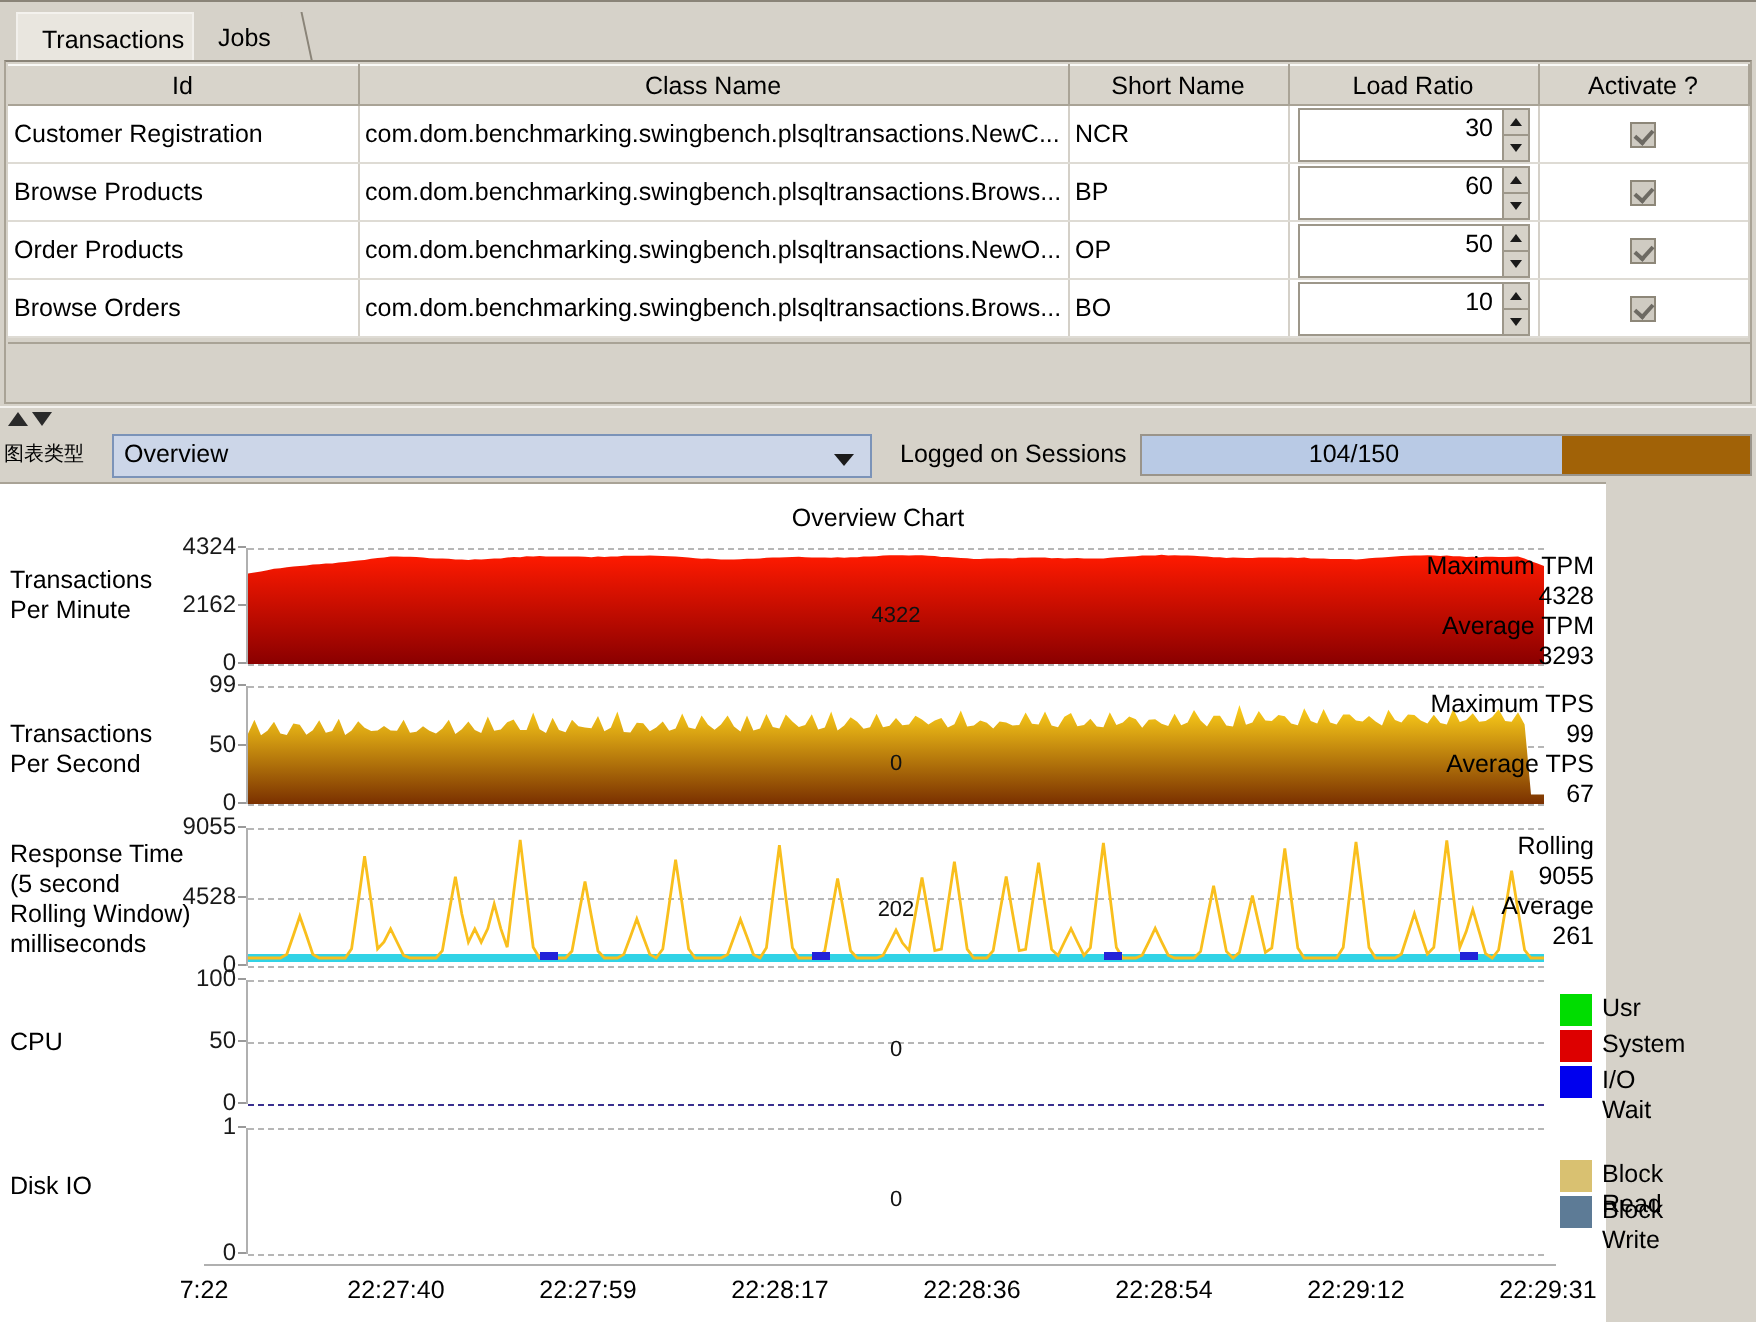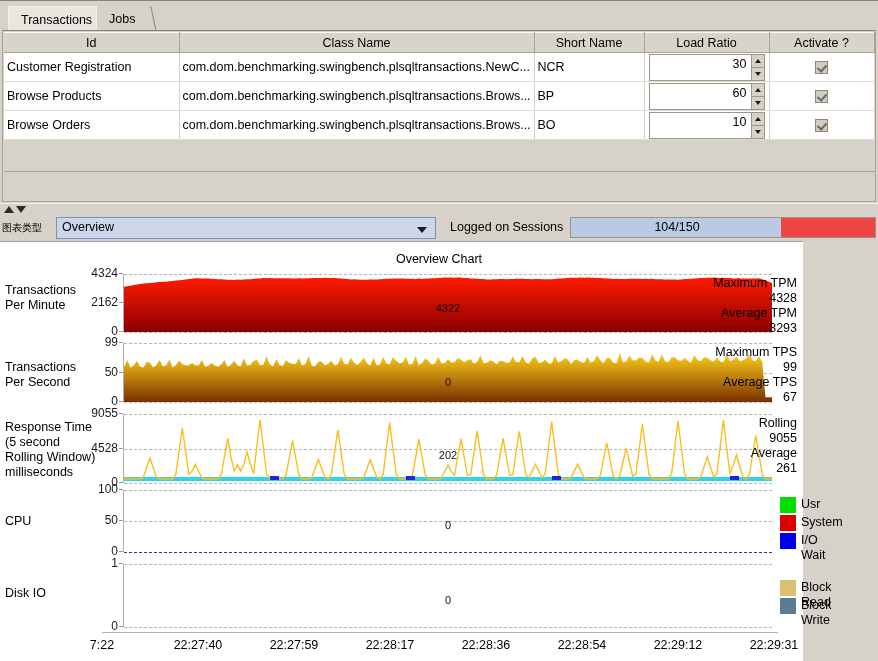--- a/index.html
+++ b/index.html
@@ -131,21 +131,21 @@
     background:#ccd6e8; border:1px solid #7b93b8;
   }
   .combo .cval { position:absolute; left:5px; top:2px; font-size:12.5px; color:#000; }
   .combo .carrow {
     position:absolute; right:8px; top:9px; width:0;height:0;
     border-left:5px solid transparent; border-right:5px solid transparent; border-top:6px solid #1b1b1b;
   }
   .sess-label { position:absolute; left:450px; top:4px; font-size:12.5px; }
   .sess-box {
     position:absolute; left:570px; top:1px; width:306px; height:21px;
-    background:#ef4444; border:1px solid #9a948a;
+    background:#a16207; border:1px solid #9a948a;
   }
   .sess-fill { position:absolute; left:0; top:0; height:100%; width:66%; background:#b9cae5; }
   .sess-txt { position:absolute; left:0; top:2px; width:212px; text-align:center; font-size:12.5px; }
 
   
   .chartarea {
     position:absolute; left:0; top:241px; width:803px; height:420px;
     background:#ffffff; border-top:1px solid #a9a396;
   }
   .chart-title { position:absolute; left:0; top:10px; width:878px; text-align:center; font-size:12.5px; }
@@ -251,20 +251,43 @@
                 </div>
               </div>
             </td>
             <td class="lastcol">
               <div class="cbwrap">
                 <div class="cb"></div>
               </div>
             </td>
           </tr>
           <tr>
+            <td>Order Products</td>
+            <td>com.dom.benchmarking.swingbench.plsqltransactions.NewO...</td>
+            <td>OP</td>
+            <td>
+              <div class="spinner">
+                <div class="val">50</div>
+                <div class="arrows">
+                  <div>
+                    <span class="tri"></span>
+                  </div>
+                  <div>
+                    <span class="tri"></span>
+                  </div>
+                </div>
+              </div>
+            </td>
+            <td class="lastcol">
+              <div class="cbwrap">
+                <div class="cb"></div>
+              </div>
+            </td>
+          </tr>
+          <tr>
             <td>Browse Orders</td>
             <td>com.dom.benchmarking.swingbench.plsqltransactions.Brows...</td>
             <td>BO</td>
             <td>
               <div class="spinner">
                 <div class="val">10</div>
                 <div class="arrows">
                   <div>
                     <span class="tri"></span>
                   </div>

